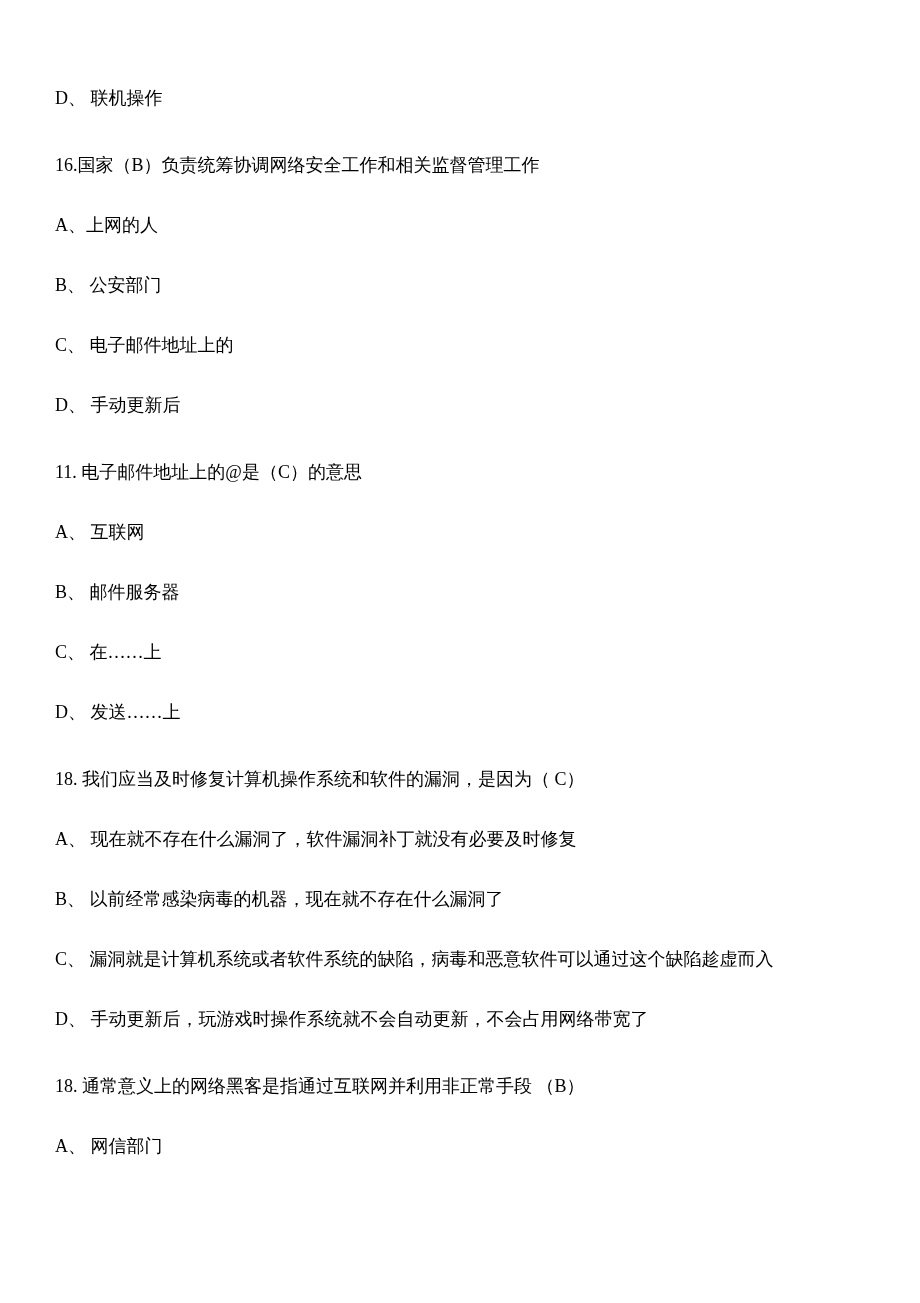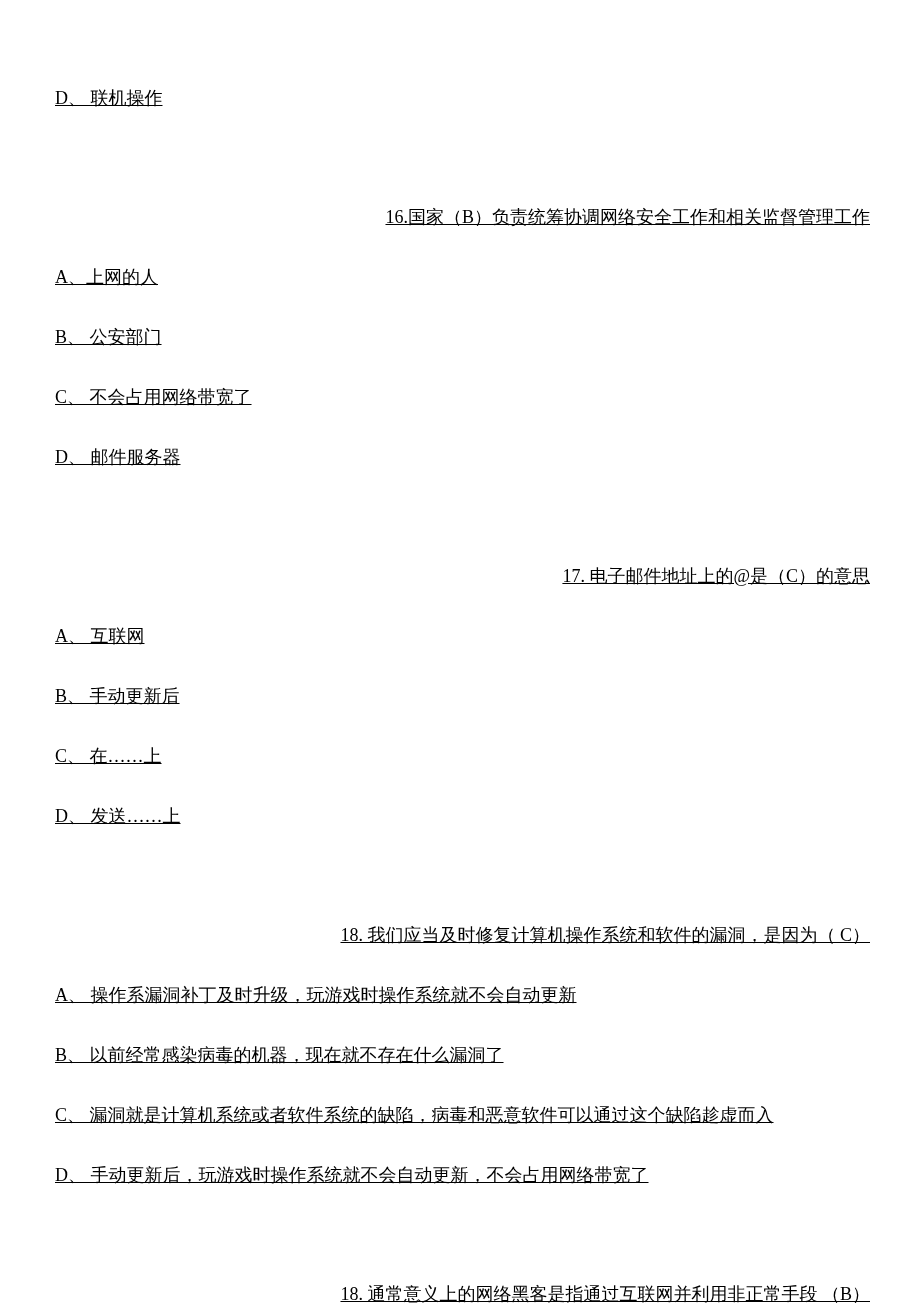--- a/index.html
+++ b/index.html
@@ -8,48 +8,46 @@
       line-height: 1.5;
       margin: 0;
       padding: 60px 50px 80px 55px;
       background: #fff;
       color: #000;
       width: 920px;
       box-sizing: border-box;
     }
     .line {
       margin-bottom: 33px;
-      text-decoration: underline;
     }
     .q {
-      margin-top: 92px;
+      margin-top: 40px;
       margin-bottom: 33px;
-      text-align: right;
     }
     .first {
       margin-top: 25px;
     }
   </style>
 </head>
 <body>
 
 <div class="line first">D、 联机操作</div>
 
 <div class="line q">16.国家（B）负责统筹协调网络安全工作和相关监督管理工作</div>
 <div class="line">A、上网的人</div>
 <div class="line">B、 公安部门</div>
-<div class="line">C、 不会占用网络带宽了</div>
-<div class="line">D、 邮件服务器</div>
+<div class="line">C、 电子邮件地址上的</div>
+<div class="line">D、 手动更新后</div>
 
-<div class="line q">17. 电子邮件地址上的@是（C）的意思</div>
+<div class="line q">11. 电子邮件地址上的@是（C）的意思</div>
 <div class="line">A、 互联网</div>
-<div class="line">B、 手动更新后</div>
+<div class="line">B、 邮件服务器</div>
 <div class="line">C、 在……上</div>
 <div class="line">D、 发送……上</div>
 
 <div class="line q">18. 我们应当及时修复计算机操作系统和软件的漏洞，是因为（   C）</div>
-<div class="line">A、 操作系漏洞补丁及时升级，玩游戏时操作系统就不会自动更新</div>
+<div class="line">A、 现在就不存在什么漏洞了，软件漏洞补丁就没有必要及时修复</div>
 <div class="line">B、 以前经常感染病毒的机器，现在就不存在什么漏洞了</div>
 <div class="line">C、 漏洞就是计算机系统或者软件系统的缺陷，病毒和恶意软件可以通过这个缺陷趁虚而入</div>
 <div class="line">D、 手动更新后，玩游戏时操作系统就不会自动更新，不会占用网络带宽了</div>
 
 <div class="line q">18. 通常意义上的网络黑客是指通过互联网并利用非正常手段   （B）</div>
 <div class="line">A、 网信部门</div>
 
 </body></html>

